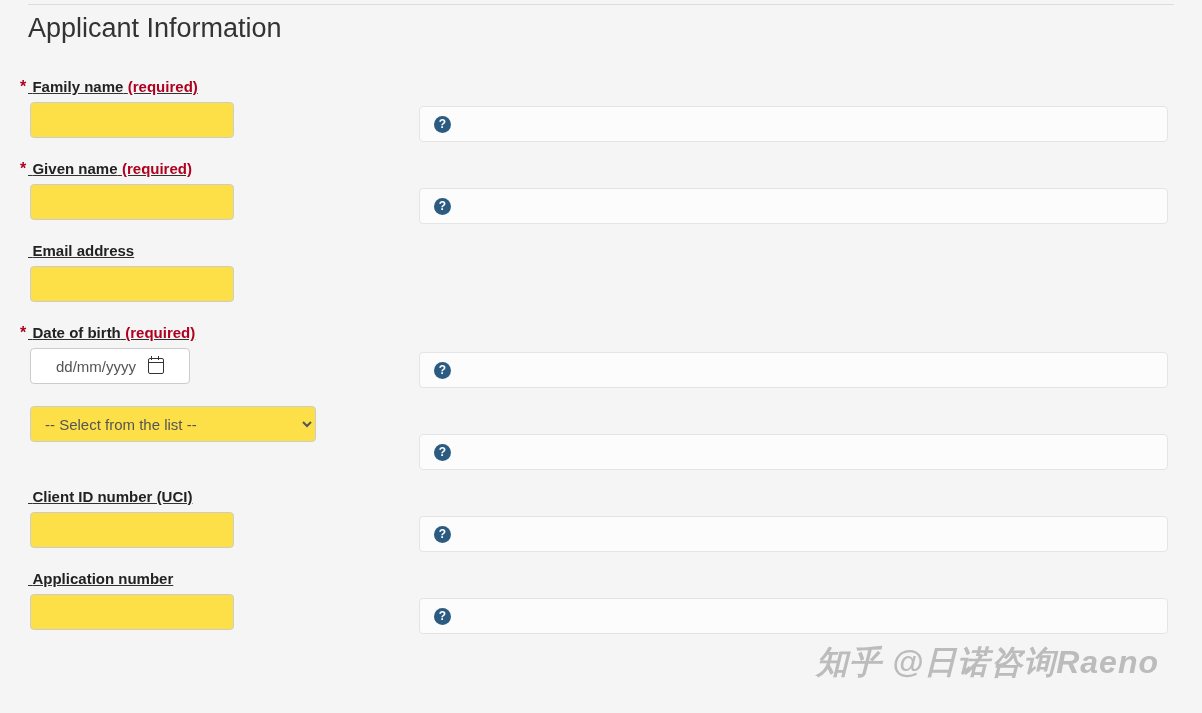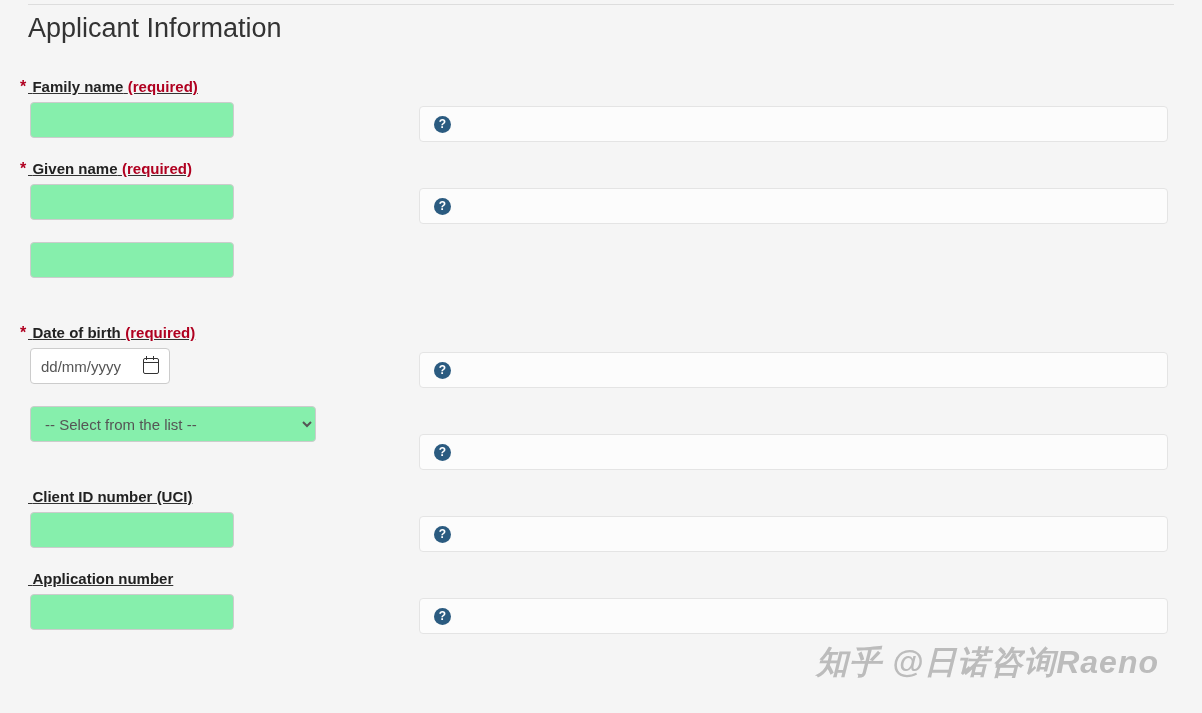--- a/index.html
+++ b/index.html
@@ -53,41 +53,41 @@
     font-weight: 700;
     font-size: 15px;
   }
   .input-wrap {
     margin-left: 10px;
   }
   input.text-input, select.select-input {
     height: 36px;
     border: 1px solid #ccc;
     border-radius: 4px;
-    background: #86efac;
+    background: #fde047;
     padding: 4px 10px;
     font-size: 15px;
     color: #555;
     box-sizing: border-box;
   }
   input.text-input {
     width: 204px;
   }
   select.select-input {
     width: 286px;
   }
   .date-input-wrap {
     display: inline-flex;
     align-items: center;
     height: 36px;
     border: 1px solid #ccc;
     border-radius: 4px;
     background: #fff;
-    padding: 0 10px;
-    width: 140px;
+    padding: 0 25px;
+    width: 160px;
     box-sizing: border-box;
     justify-content: space-between;
   }
   .date-placeholder {
     color: #555;
     font-size: 15px;
   }
   .date-icon {
     width: 14px;
     height: 14px;
@@ -187,20 +187,24 @@
     </div>
     <div class="input-wrap">
       <input class="text-input" type="text" value="" style="">
     </div>
     <div class="help-box">
       <span class="help-icon">?</span>
     </div>
   </div>
 
   <div class="form-row">
+    <div class="label-block">
+      <span class="req-star">&nbsp;</span>
+      <span class="field-label">Email address</span>
+    </div>
     <div class="input-wrap">
       <input class="text-input" type="text" value="" style="">
     </div>
   </div>
 
   <div class="form-row">
     <div class="label-block">
       <span class="req-star">*</span>
       <span class="field-label">Date of birth</span>
       <span class="req-text">(required)</span>

